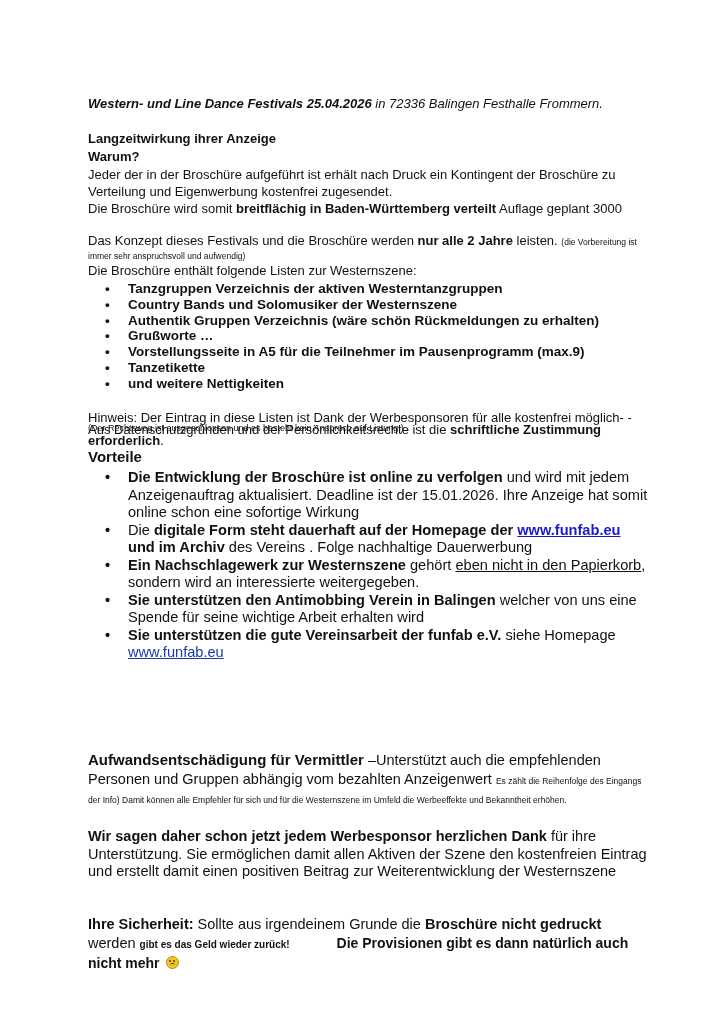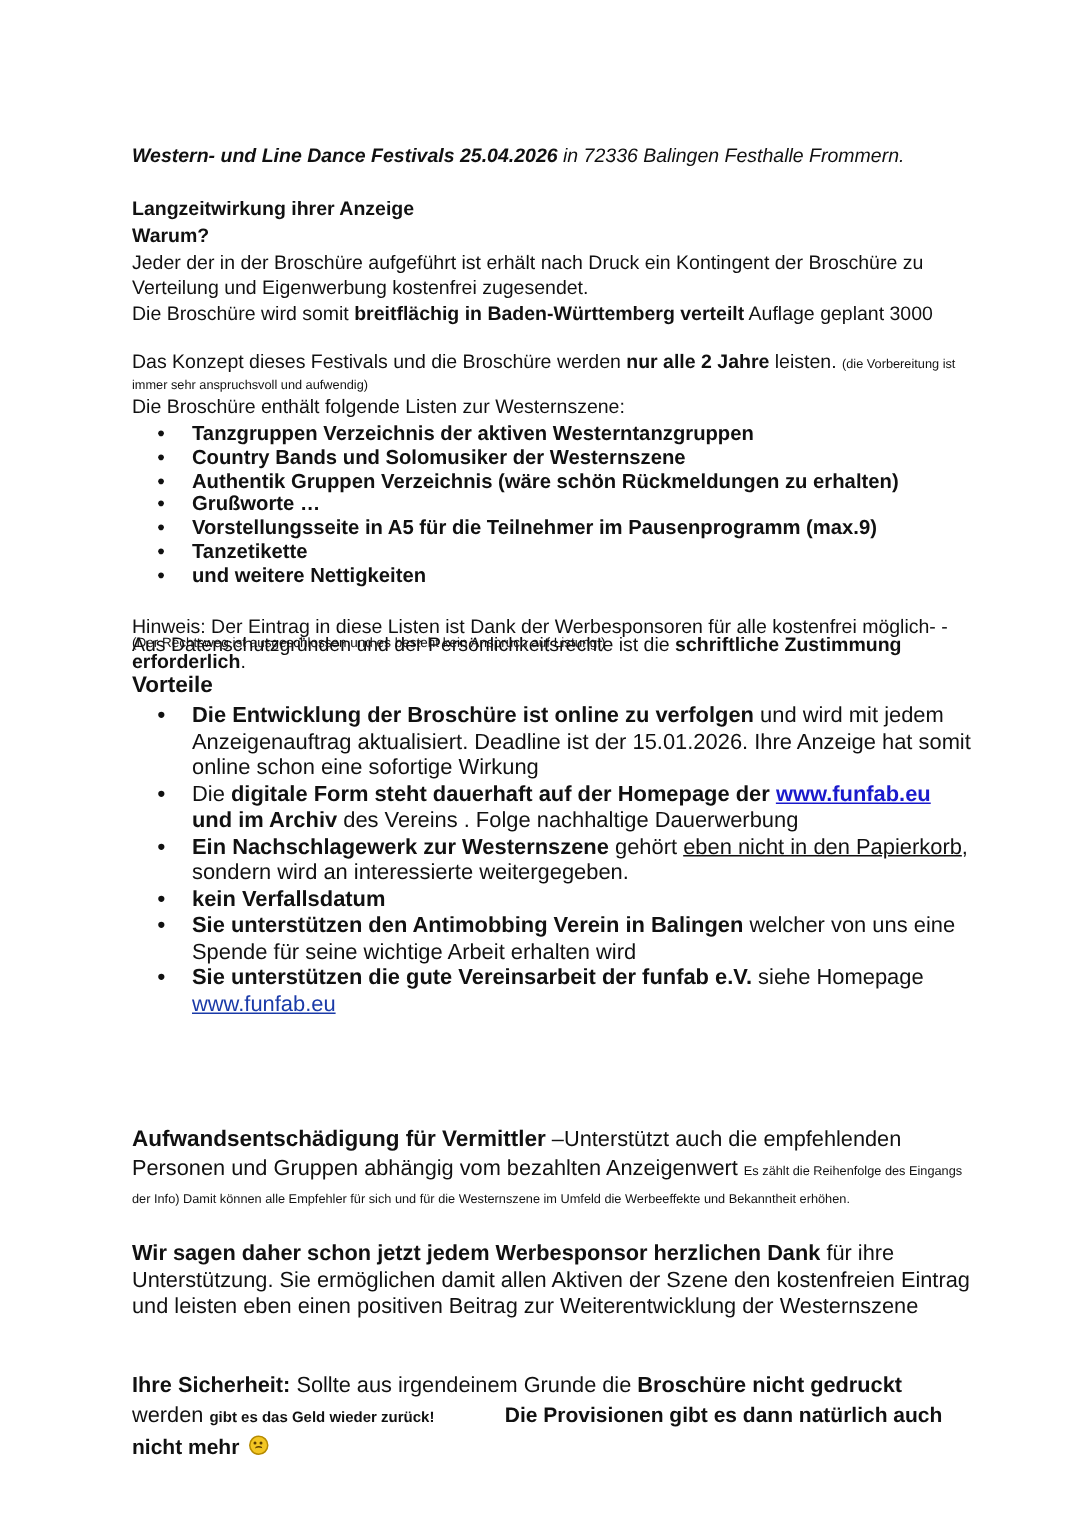--- a/index.html
+++ b/index.html
@@ -53,26 +53,25 @@
 
   <p class="abs t9" style="top:412px;line-height:11.5px;font-size:13px;"><span>Hinweis: Der Eintrag in diese Listen ist Dank der Werbesponsoren für alle kostenfrei möglich- -Aus Datenschutzgründen und der Persönlichkeitsrechte ist die </span><b>schriftliche Zustimmung erforderlich</b><span>.</span></p>
   <p class="abs t9" style="top:422px;font-size:9px;">(Der Rechtsweg ist ausgeschlossen und es besteht kein Anspruch auf Listung!)</p>
 
   <p class="abs" style="top:448px;font-size:15px;line-height:18px;font-weight:bold;">Vorteile</p>
 
   <ul class="abs list2" style="top:469px;">
     <li><b>Die Entwicklung der Broschüre ist online zu verfolgen</b><span> und wird mit jedem Anzeigenauftrag aktualisiert. Deadline ist der 15.01.2026. Ihre Anzeige hat somit online schon eine sofortige Wirkung</span></li>
     <li><span>Die </span><b>digitale Form steht dauerhaft auf der Homepage der </b><a class="link" href="#" style="font-weight:bold;">www.funfab.eu</a><b> und im Archiv</b><span> des Vereins . Folge nachhaltige Dauerwerbung</span></li>
     <li><b>Ein Nachschlagewerk zur Westernszene</b><span> gehört </span><span class="u">eben nicht in den Papierkorb</span><span>, sondern wird an interessierte weitergegeben.</span></li>
-    <li><b>kein Verfallsdatum</b></li>
     <li><b>Sie unterstützen den Antimobbing Verein in Balingen</b><span> welcher von uns eine Spende für seine wichtige Arbeit erhalten wird</span></li>
     <li><b>Sie unterstützen die gute Vereinsarbeit der funfab e.V.</b><span> siehe Homepage </span><a class="link2" href="#">www.funfab.eu</a></li>
   </ul>
 
   <div class="abs" style="top:750px;">
     <span style="font-size:15px;line-height:19px;font-weight:bold;">Aufwandsentschädigung für Vermittler</span><span style="font-size:14.5px;line-height:19px;"> –Unterstützt auch die empfehlenden Personen und Gruppen abhängig vom bezahlten Anzeigenwert </span><span style="font-size:8.5px;line-height:11px;">Es zählt die Reihenfolge des Eingangs der Info) Damit können alle Empfehler für sich und für die Westernszene im Umfeld die Werbeeffekte und Bekanntheit erhöhen.</span>
   </div>
 
-  <p class="abs" style="top:828px;font-size:14.5px;line-height:17.5px;"><b>Wir sagen daher schon jetzt jedem Werbesponsor herzlichen Dank</b><span> für ihre Unterstützung. Sie ermöglichen damit allen Aktiven der Szene den kostenfreien Eintrag und leisten eben einen positiven Beitrag zur Weiterentwicklung der Westernszene</span></p>
+  <p class="abs" style="top:828px;font-size:14.5px;line-height:17.5px;"><b>Wir sagen daher schon jetzt jedem Werbesponsor herzlichen Dank</b><span> für ihre Unterstützung. Sie ermöglichen damit allen Aktiven der Szene den kostenfreien Eintrag und erstellt damit einen positiven Beitrag zur Weiterentwicklung der Westernszene</span></p>
 
   <p class="abs" style="top:915px;font-size:14.5px;line-height:18.5px;"><b>Ihre Sicherheit:</b><span> Sollte aus irgendeinem Grunde die </span><b>Broschüre nicht gedruckt</b><span> werden </span><b style="font-size:10px;text-align:center;">gibt es das Geld wieder zurück!</b><b style="font-size:14px;margin-left:43px;"> Die Provisionen gibt es dann natürlich auch nicht mehr</b> <span class="emoji"></span></p>
 
 </div>
 
 </body></html>

